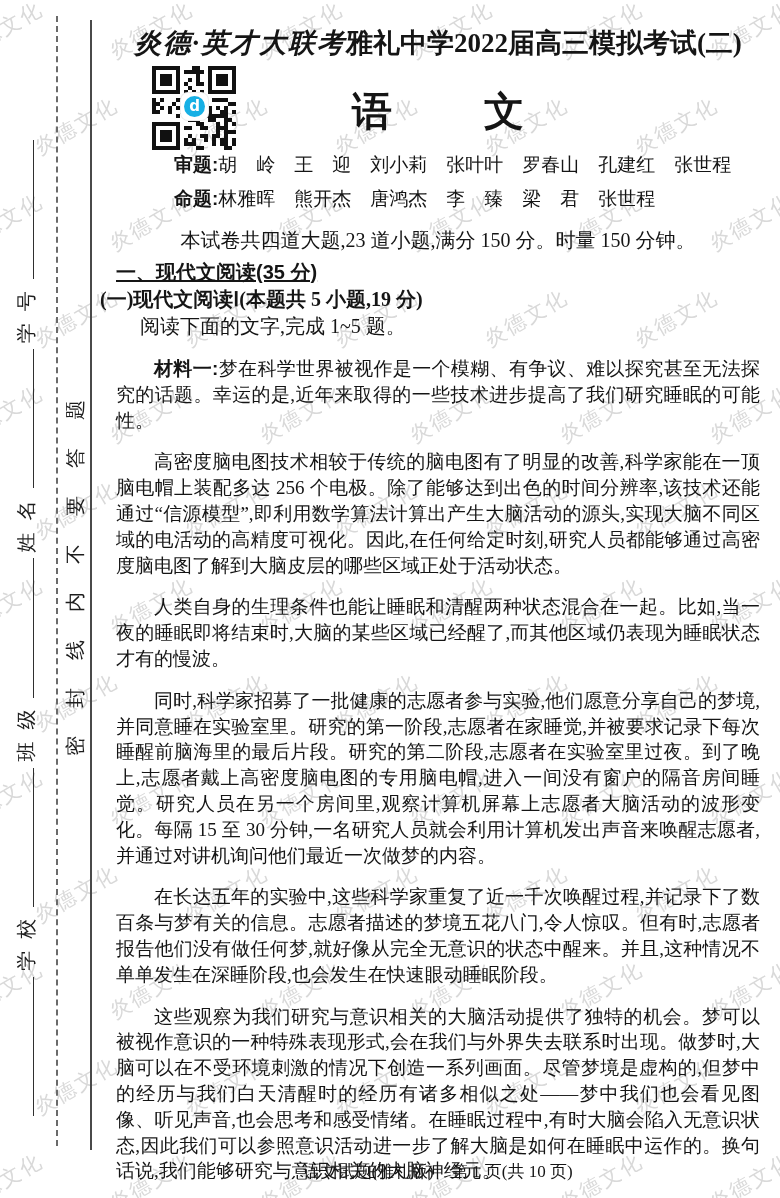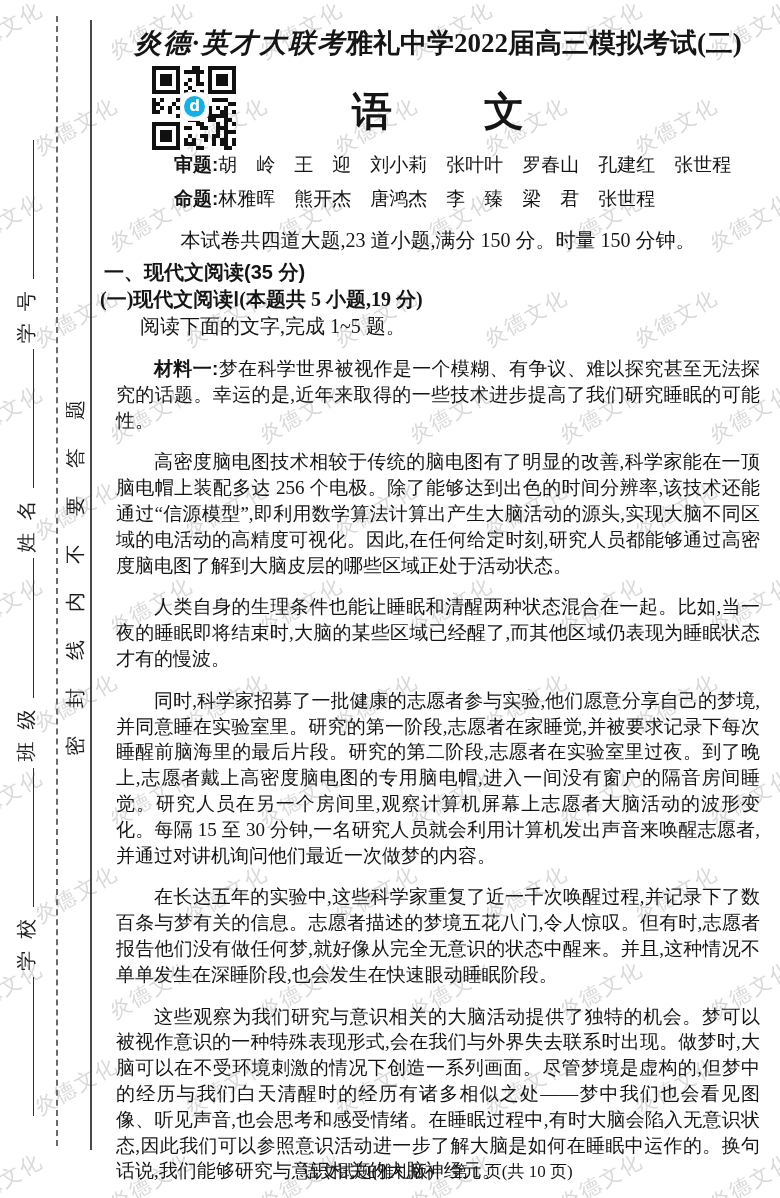--- a/index.html
+++ b/index.html
@@ -72,22 +72,23 @@
   .hei{font-family:"Liberation Sans",sans-serif;font-weight:bold;}
   .exam-info{margin:15px 0 0;text-align:center;font-size:20px;line-height:26px;}
   .score-row{
     margin:7px 0 0;text-align:right;font-size:20px;line-height:27px;font-weight:bold;
     font-family:"Liberation Sans",sans-serif;
   }
   .score-blank{
     display:inline-block;width:88px;height:1em;border-bottom:2px solid #222;
   }
   .section-heading{
-    margin:6px 4px 0;font-size:20px;line-height:27px;font-weight:bold;
+    margin:6px 16px 0;font-size:20px;line-height:27px;font-weight:bold;
     font-family:"Liberation Sans",sans-serif;
+    text-decoration:underline;
   }
   .subsection-heading{margin:0;font-size:20px;line-height:27px;font-weight:bold;}
   .instruction{margin:0;font-size:20px;line-height:27px;text-indent:2em;}
   .para{
     margin:16px;font-size:19px;line-height:25.8px;text-indent:2em;
     text-align:justify;
   }
   .page-footer{
     position:absolute;left:100px;bottom:15px;width:676px;z-index:2;
     text-align:center;font-size:17px;

